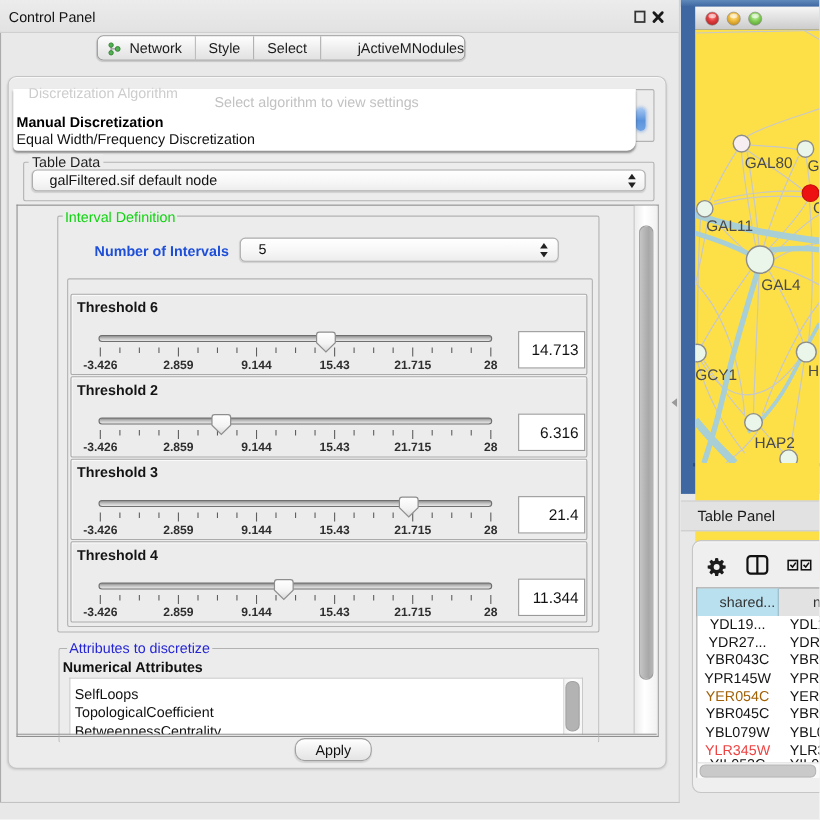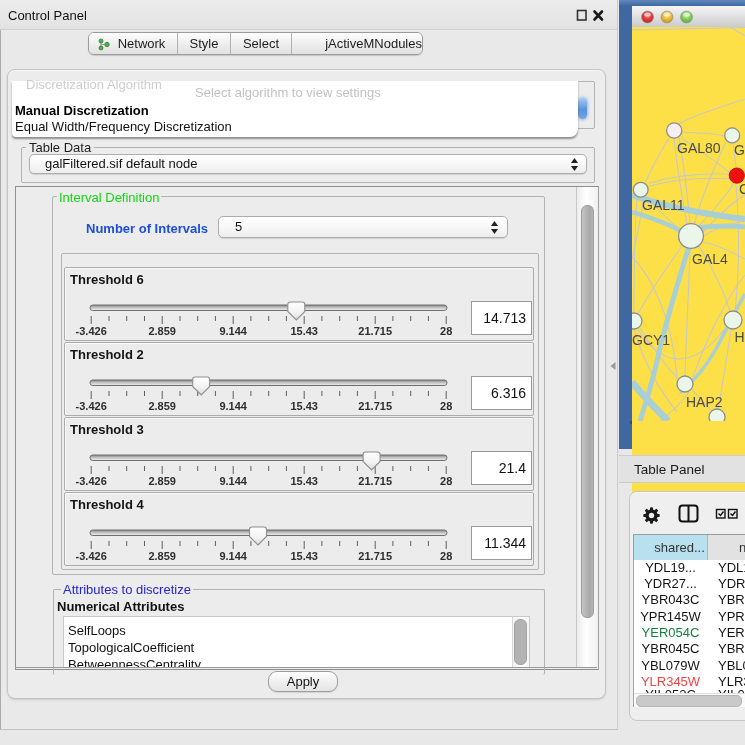--- a/index.html
+++ b/index.html
@@ -308,21 +308,21 @@
     </div>
     <div class="abs" style="left:633px;top:560px;width:112px;height:147px;background:#fff;border-left:1px solid #a5a5a5;overflow:hidden">
       <div class="abs" style="left:0;top:0px;width:73px;text-align:center;font-size:13px;color:#141414">YDL19...</div>
       <div class="abs" style="left:84px;top:0px;font-size:13px;color:#141414">YDL1</div>
       <div class="abs" style="left:0;top:16px;width:73px;text-align:center;font-size:13px;color:#141414">YDR27...</div>
       <div class="abs" style="left:84px;top:16px;font-size:13px;color:#141414">YDR2</div>
       <div class="abs" style="left:0;top:32px;width:73px;text-align:center;font-size:13px;color:#141414">YBR043C</div>
       <div class="abs" style="left:84px;top:32px;font-size:13px;color:#141414">YBR0</div>
       <div class="abs" style="left:0;top:49px;width:73px;text-align:center;font-size:13px;color:#141414">YPR145W</div>
       <div class="abs" style="left:84px;top:49px;font-size:13px;color:#141414">YPR1</div>
-      <div class="abs" style="left:0;top:65px;width:73px;text-align:center;font-size:13px;color:#15803d">YER054C</div>
+      <div class="abs" style="left:0;top:65px;width:73px;text-align:center;font-size:13px;color:#a16207">YER054C</div>
       <div class="abs" style="left:84px;top:65px;font-size:13px;color:#141414">YER0</div>
       <div class="abs" style="left:0;top:81px;width:73px;text-align:center;font-size:13px;color:#141414">YBR045C</div>
       <div class="abs" style="left:84px;top:81px;font-size:13px;color:#141414">YBR0</div>
       <div class="abs" style="left:0;top:98px;width:73px;text-align:center;font-size:13px;color:#141414">YBL079W</div>
       <div class="abs" style="left:84px;top:98px;font-size:13px;color:#141414">YBL0</div>
       <div class="abs" style="left:0;top:114px;width:73px;text-align:center;font-size:13px;color:#ef4444">YLR345W</div>
       <div class="abs" style="left:84px;top:114px;font-size:13px;color:#141414">YLR3</div>
       <div class="abs" style="left:0;top:127px;width:73px;text-align:center;font-size:13px;color:#141414">YIL052C</div>
       <div class="abs" style="left:84px;top:127px;font-size:13px;color:#141414">YIL0</div>
       <div class="abs" style="left:0;top:133px;width:112px;height:14px;background:#fafafa;border-top:1px solid #e0e0e0"></div>

